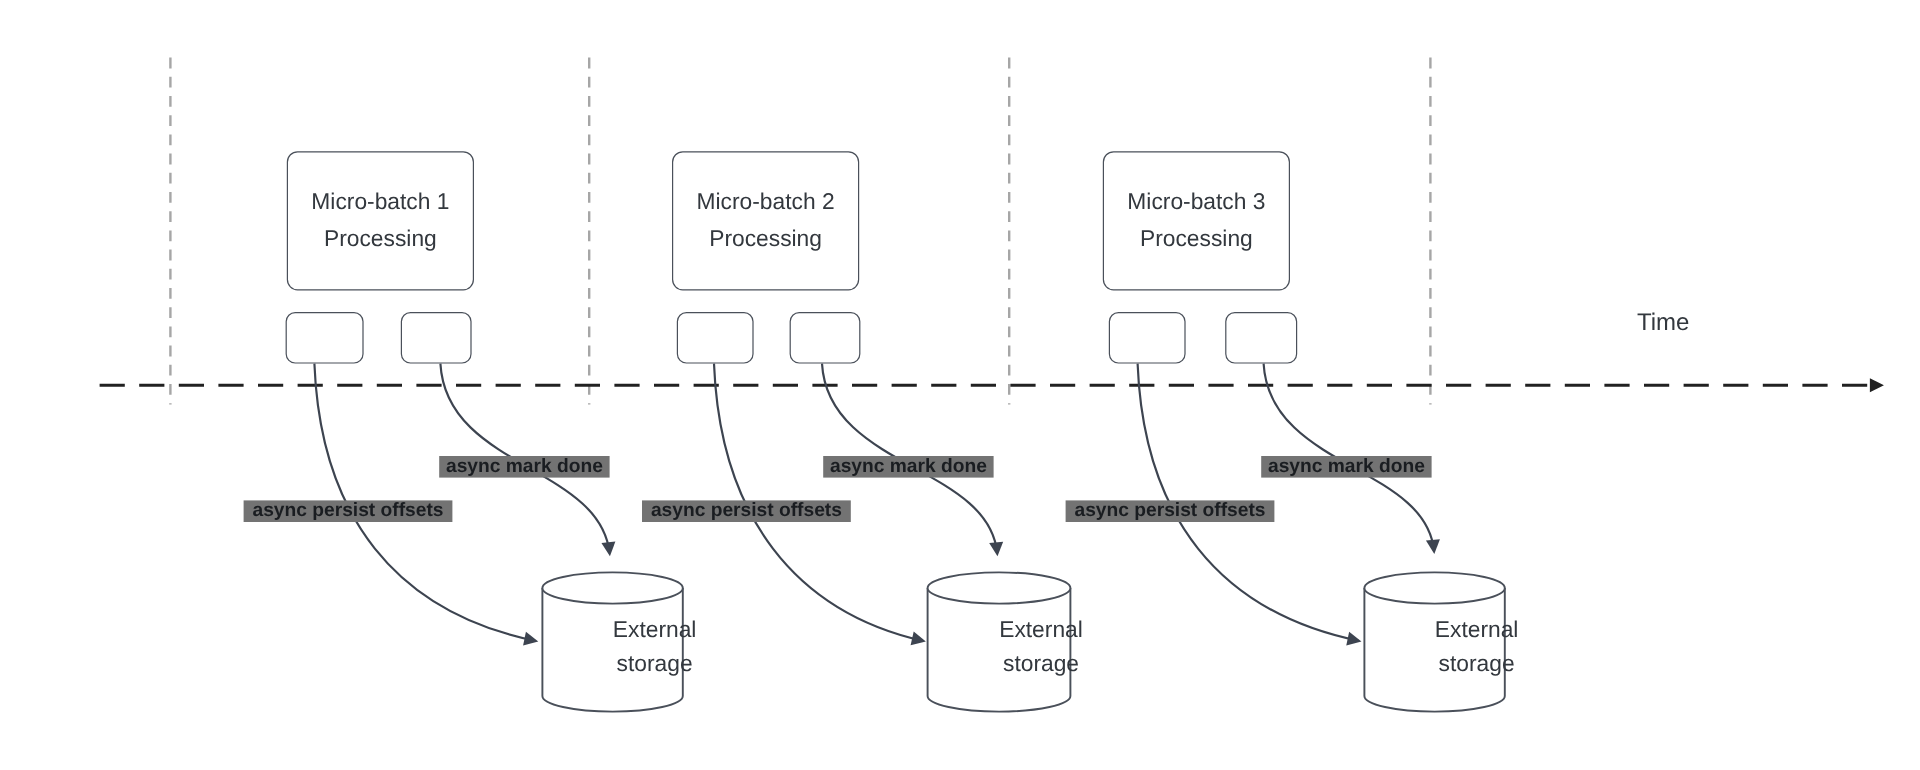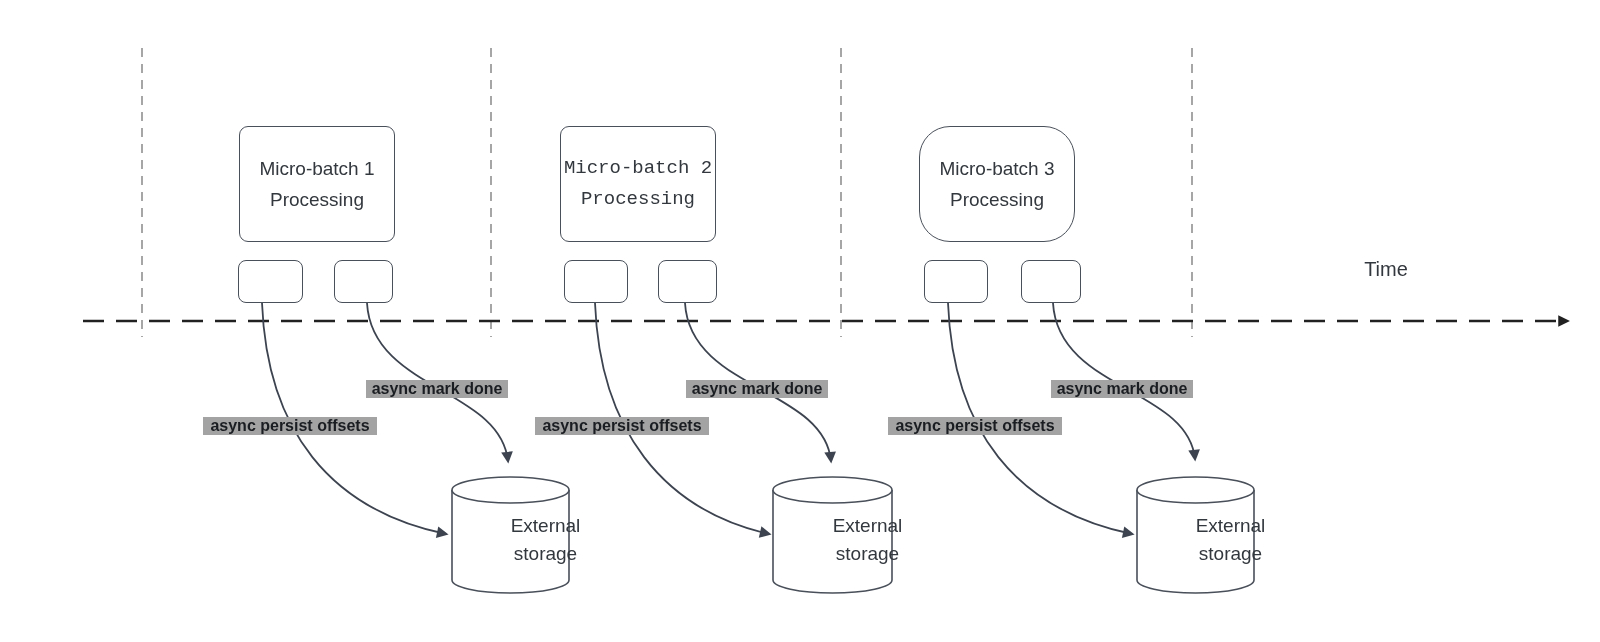--- a/index.html
+++ b/index.html
@@ -22,21 +22,21 @@
     display:flex; align-items:center; justify-content:center; text-align:center;
     font-size:19px; line-height:31px; color:var(--text,#33383e);
     white-space:pre-line; 
   }
   .task-box {
     position:absolute; top:260px; height:43px; box-sizing:border-box;
     background:#ffffff; border:1.6px solid var(--boxstroke,#4a505a); border-radius:8px;
   }
   .edge-label {
     position:absolute; font-weight:bold; font-size:16px; line-height:18px;
-    color:var(--label,#1a1d21); text-align:center; background:#a3a3a3; white-space:nowrap;
+    color:var(--label,#1a1d21); text-align:center; background:#737373; white-space:nowrap;
   }
   .cyl-label {
     position:absolute; top:512px; font-size:19px; line-height:28px;
     color:var(--text,#33383e); text-align:center; white-space:pre-line;padding-left:35px;
   }
   .time-label {
     position:absolute; left:1346px; top:258px; width:80px; text-align:center;
     font-size:20px; color:var(--text,#33383e);
   }
 </style>
@@ -86,30 +86,30 @@
 
   <div class="proc-box" style="left:239px;">Micro-batch 1
 Processing</div>
   <div class="task-box" style="left:238px; width:65px;"></div>
   <div class="task-box" style="left:334px; width:59px;"></div>
   <div class="edge-label" style="left:203px; top:417px; width:174px;">async persist offsets</div>
   <div class="edge-label" style="left:366px; top:380px; width:142px;">async mark done</div>
   <div class="cyl-label" style="left:452px; width:117px;">External
 storage</div>
 
-  <div class="proc-box" style="left:560px;font-family:Liberation Mono, monospace;">Micro-batch 2
+  <div class="proc-box" style="left:560px;">Micro-batch 2
 Processing</div>
   <div class="task-box" style="left:564px; width:64px;"></div>
   <div class="task-box" style="left:658px; width:59px;"></div>
   <div class="edge-label" style="left:535px; top:417px; width:174px;">async persist offsets</div>
   <div class="edge-label" style="left:686px; top:380px; width:142px;">async mark done</div>
   <div class="cyl-label" style="left:773px; width:119px;">External
 storage</div>
 
-  <div class="proc-box" style="left:919px;border-radius:31px;">Micro-batch 3
+  <div class="proc-box" style="left:919px;">Micro-batch 3
 Processing</div>
   <div class="task-box" style="left:924px; width:64px;"></div>
   <div class="task-box" style="left:1021px; width:60px;"></div>
   <div class="edge-label" style="left:888px; top:417px; width:174px;">async persist offsets</div>
   <div class="edge-label" style="left:1051px; top:380px; width:142px;">async mark done</div>
   <div class="cyl-label" style="left:1137px; width:117px;">External
 storage</div>
 
   <div class="time-label">Time</div>
 

